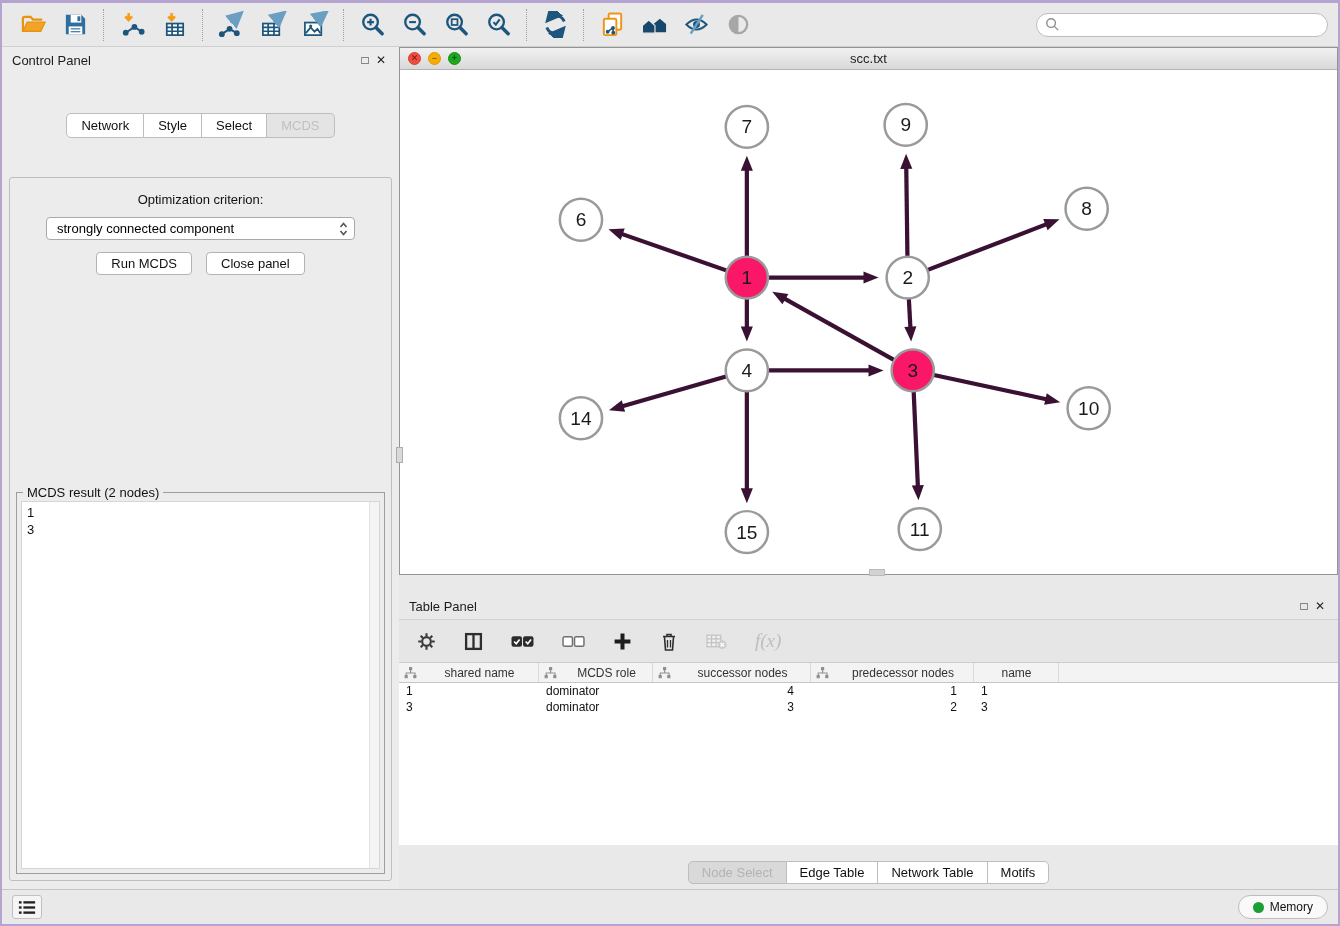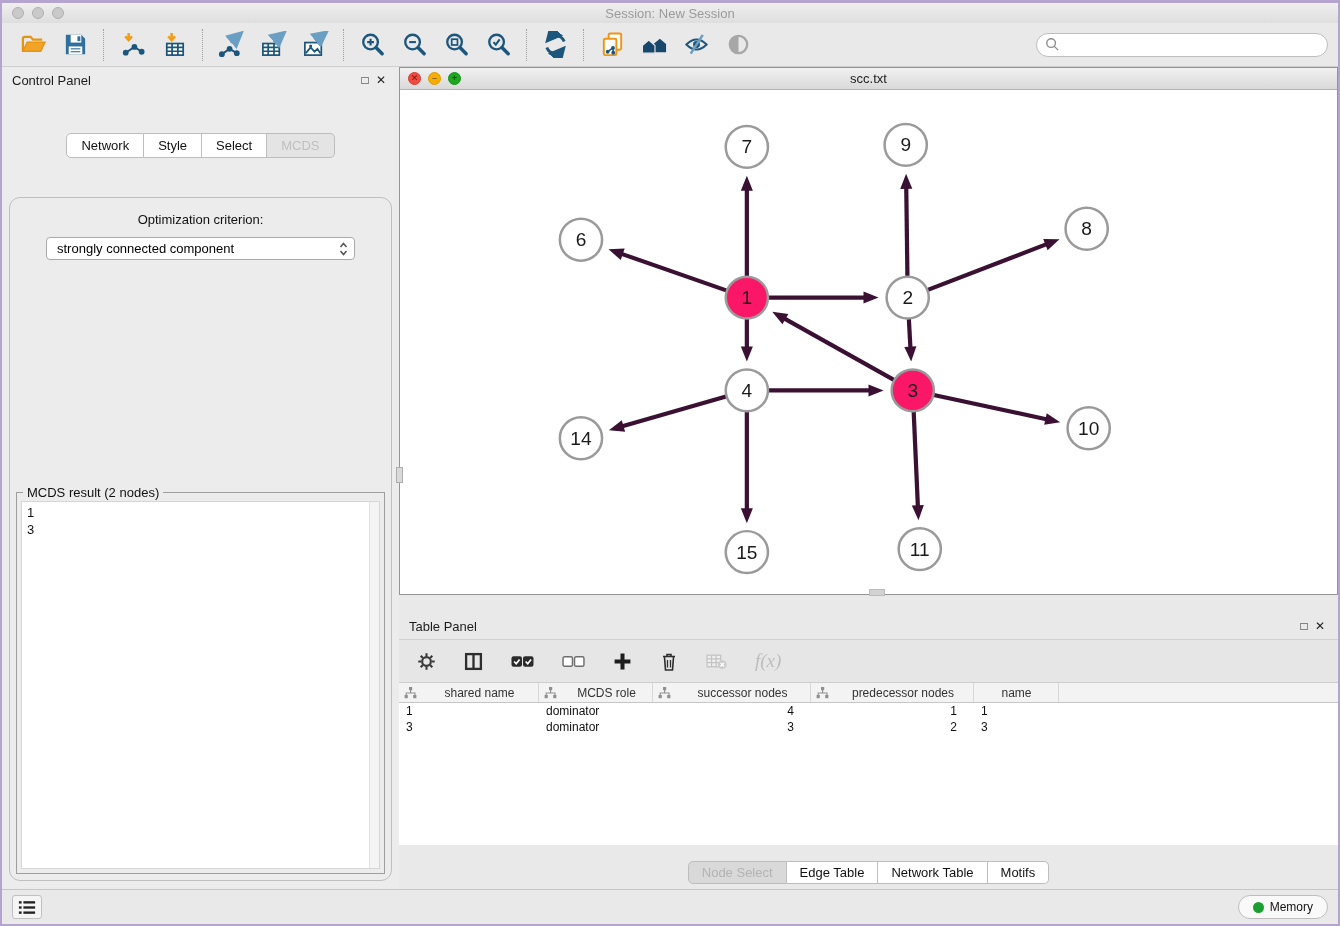--- a/index.html
+++ b/index.html
@@ -28,21 +28,21 @@
   
   .cpanel{ width:397px; flex:none; background:#ececec; display:flex; flex-direction:column; position:relative;gap:40px;}
   .panel-head{ height:26px; display:flex; align-items:center; padding:0 10px; font-size:13px; color:#1c1c1c;}
   .panel-head .spacer{flex:1;}
   .mini{ font-size:12px; color:#222; width:16px; text-align:center; cursor:pointer; line-height:14px;}
   .ctabs{ display:flex; justify-content:center; margin-bottom:-1px; position:relative; z-index:2;}
   .tab{ background:#fff; border:1px solid #bdbdbd; border-left-width:0; padding:4px 14px; font-size:13px; color:#111; cursor:pointer;}
   .tab:first-child{ border-left-width:1px; border-top-left-radius:5px; border-bottom-left-radius:5px;}
   .tab:last-child{ border-top-right-radius:5px; border-bottom-right-radius:5px;}
   .ctabs .tab.active{ background:#e4e4e4; color:#c0c0c0; }
-  .cbox{ margin:0 7px 8px 7px; flex:1; border:1px solid #bfbfbf; border-radius:11px; background:#ececec;
+  .cbox{ margin:0 7px 8px 7px; flex:1; border:1px solid #bfbfbf; border-radius:3px; background:#ececec;
          display:flex; flex-direction:column; padding:14px 6px 6px 6px; min-height:0;}
   .optlabel{ text-align:center; font-size:13px; color:#111; margin-bottom:10px;}
   .mselect{ margin:0 30px; height:23px; background:#fff; border:1px solid #a9a9a9; border-radius:4px;
             display:flex; align-items:center; padding:0 6px 0 10px; font-size:13px; cursor:pointer;}
   .mselect .val{ flex:1;}
   .btnrow{ display:flex; justify-content:center; gap:14px; margin-top:12px;}
   .mbtn{ background:#fff; border:1px solid #b3b3b3; border-radius:4px; padding:3px 14px; font-size:13px; color:#111; cursor:pointer;}
   .resultgroup{ margin-top:auto; position:relative; border:1px solid #9e9e9e; height:382px; flex:none;}
   .resultgroup .legend{ position:absolute; top:-8px; left:6px; background:#ececec; padding:0 4px; font-size:13px; color:#111;}
   .result-inner{ position:absolute; inset:8px 4px 4px 4px; background:#fff; border:1px solid #d6d6d6;}
@@ -89,28 +89,20 @@
   .sbtn{ background:#f5f5f5; border:1px solid #c0c0c0; border-radius:3px; width:30px; height:24px; display:flex; align-items:center; justify-content:center; cursor:pointer;}
   .membtn{ margin-left:auto; background:#f9f9f9; border:1px solid #bdbdbd; border-radius:12px; height:24px; padding:0 14px;
            display:flex; align-items:center; gap:6px; font-size:12px; color:#111; cursor:pointer;}
   .dot{ width:11px; height:11px; border-radius:50%; background:#1c9e33;}
 </style>
 </head>
 <body>
 
 <div class="window">
 
-  <div class="titlebar">
-    <div class="lights">
-      <span class="light"></span>
-      <span class="light"></span>
-      <span class="light"></span>
-    </div>
-    <div class="win-title">Session: New Session</div>
-  </div>
 
   <div class="toolbar">
     <button class="tbtn">
       <svg viewBox="0 0 28 28">
         <path d="M3 21 V8 q0-2 2-2 h6 l2.5 3 H23" fill="none" stroke="#e8930e" stroke-width="2.3"></path>
         <path d="M3 21 l4.5-9.5 H26 L21.5 21 z" fill="#f2a428" stroke="#e8930e" stroke-width="1.4"></path>
       </svg>
     </button>
     <button class="tbtn">
       <svg viewBox="0 0 28 28">
@@ -280,20 +272,24 @@
         </div>
       <div class="cbox">
         <div class="optlabel">Optimization criterion:</div>
         <div class="mselect">
           <span class="val">strongly connected component</span>
           <svg width="9" height="16" viewBox="0 0 9 16">
             <path d="M1.5 6 L4.5 2.5 L7.5 6" fill="none" stroke="#555" stroke-width="1.6"></path>
             <path d="M1.5 10 L4.5 13.5 L7.5 10" fill="none" stroke="#555" stroke-width="1.6"></path>
           </svg>
         </div>
+        <div class="btnrow">
+          <button class="mbtn">Run MCDS</button>
+          <button class="mbtn">Close panel</button>
+        </div>
         <div class="resultgroup">
           <span class="legend">MCDS result (2 nodes)</span>
           <div class="result-inner">
             <div class="result-text">1
 3</div>
             <div class="vtrack"></div>
           </div>
         </div>
       </div>
     </div>

